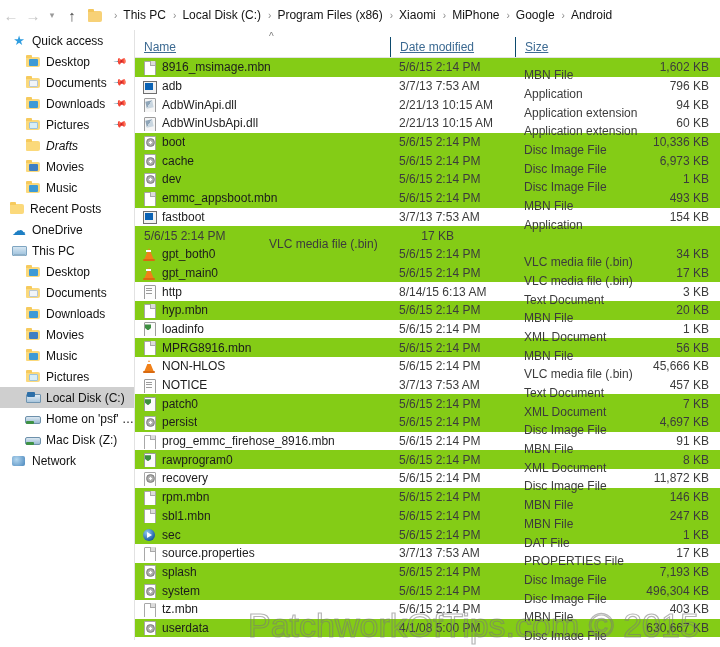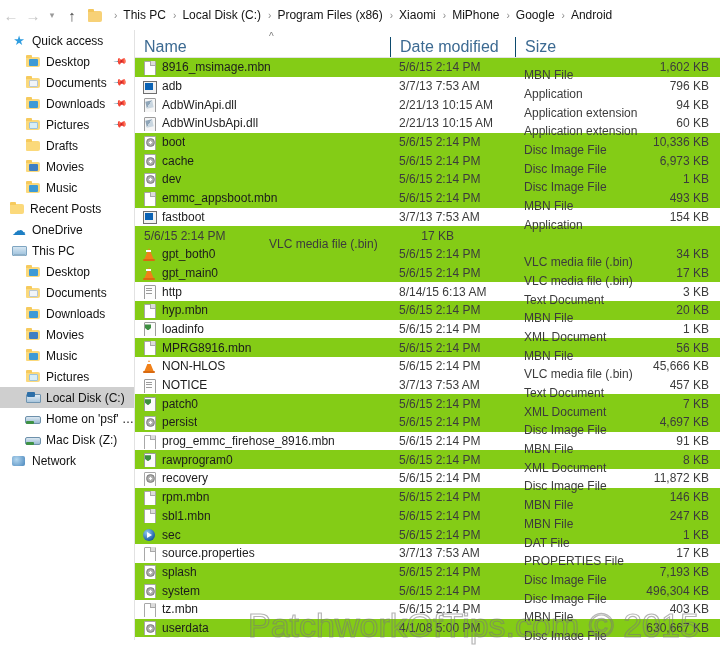--- a/index.html
+++ b/index.html
@@ -152,24 +152,24 @@
     background: #ffffff;
     border-left: 1px solid #e2e2e2;
   }
   .colhead {
     position: relative;
     height: 28px; display: flex; align-items: flex-end;
     border-bottom: 1px solid #e3e3e3;
     background: #ffffff;
   }
   .ch {
-    font-size: 16px; color: #3c6a92;
+    font-size: 12px; color: #3c6a92;
     padding: 0 0 5px 9px;
     position: relative; flex: none;
-    height: 20px; line-height: 20px;
+    height: 20px; line-height: 20px; text-decoration: underline;
   }
   .ch + .ch { border-left: 1px solid #0c4a6e; }
   .ch-name { width: 255px; }
   .ch-date { width: 125px; }
   .ch-type { width: 95px; }
   .ch-size { width: 110px; }
   .sort-caret {
     position: absolute; left: 134px; top: 2px;
     font-size: 10px; color: #7a7a7a; line-height: 10px;
   }
@@ -362,21 +362,21 @@
         <span class="sb-lbl">Downloads</span>
         <span class="sb-pin" style="font-size: 9px;">📌</span>
       </div>
       <div class="sb-row" style="padding-left: 25px;">
         <span class="sb-ico ico-folder">
           <span class="tag tag-pics"></span>
         </span>
         <span class="sb-lbl">Pictures</span>
         <span class="sb-pin" style="font-size: 9px;">📌</span>
       </div>
-      <div class="sb-row" style="padding-left: 25px;">
+      <div class="sb-row" style="padding-left: 25px; font-style: italic;">
         <span class="sb-ico ico-folder"></span>
         <span class="sb-lbl">Drafts</span>
       </div>
       <div class="sb-row" style="padding-left: 25px;">
         <span class="sb-ico ico-folder">
           <span class="tag tag-movies"></span>
         </span>
         <span class="sb-lbl">Movies</span>
       </div>
       <div class="sb-row" style="padding-left: 25px;">

